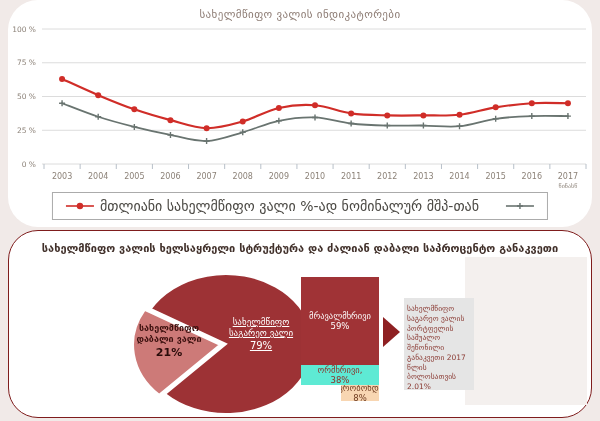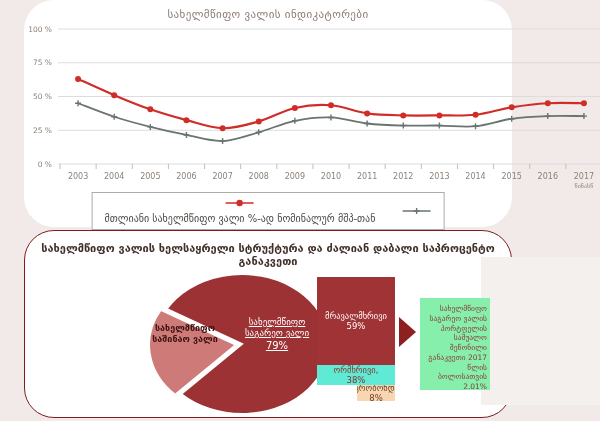--- a/index.html
+++ b/index.html
@@ -1,29 +1,29 @@
 <!DOCTYPE html>
 <html><head>
 <meta charset="utf-8">
 <style>
   * { margin:0; padding:0; box-sizing:border-box; }
   html,body { width:600px; height:421px; overflow:hidden; }
   body { background:#f1eae8; font-family:"DejaVu Sans", sans-serif; position:relative; }
 
-  .panel { position:absolute; left:24px; width:488px; background:#fff;border-radius:30px; }
+  .panel { position:absolute; left:8px; width:584px; background:#fff;border-radius:30px; }
   .top-panel { top:0; height:227px; }
   .bottom-panel { top:230px; height:188px; border:1px solid #7f1d1d; }
 
   .chart-title { margin-top:8px; text-align:center; font-size:11px; color:#8e7d75; letter-spacing:.4px; }
   #line-chart { display:block; margin-top:4px; }
 
   .legend { position:absolute; top:192px; left:50%; transform:translateX(-50%);
             display:flex; gap:26px; align-items:center; border:1px solid #ababab;
             background:#fff; padding:5px 12px; white-space:nowrap; }
-  .legend-item { display:flex; align-items:center; gap:5px; font-size:10px; color:#4c4a45;flex-direction:column; }
+  .legend-item { display:flex; align-items:center; gap:5px; font-size:14px; color:#4c4a45; }
   .legend-marker { display:inline-block; line-height:0; }
 
   .bottom-title { padding-top:11px; text-align:center; font-size:11px; font-weight:bold; color:#41302a; }
 
   .graphic { position:absolute; left:0; top:0; width:100%; height:100%; }
   .texture-block { position:absolute; left:456px; top:26px; width:122px; height:148px; background:#f4f0ee; }
   #pie-chart { position:absolute; left:122px; top:40px; }
 
   .slice-label { position:absolute; text-align:center; line-height:1.25; }
   .slice-label .pct { display:block; font-weight:bold; }
@@ -35,22 +35,22 @@
   #bar-stack { position:absolute; left:292px; top:46px; width:78px; height:124px; display:flex; flex-direction:column; }
   .bar-seg { display:flex; flex-direction:column; justify-content:center; align-items:center;
              font-size:8.5px; line-height:1.2; text-align:center; overflow:hidden; }
   .bar-seg .pct { font-size:8.5px; }
 
   .flow-arrow { position:absolute; left:374px; top:86px; width:0; height:0;
                 border-top:15px solid transparent; border-bottom:15px solid transparent;
                 border-left:17px solid #8e2022; }
 
   .note-box { position:absolute; left:395px; top:67px; width:70px; height:92px;
-              background:#86efac; color:#8a3a33; font-size:7.5px; line-height:1.3;
-              text-align:right; padding:6px 3px; }
+              background:#e5e5e5; color:#8a3a33; font-size:7.5px; line-height:1.3;
+              text-align:left; padding:6px 3px; }
 </style>
 </head>
 <body>
 
 <div class="panel top-panel">
   <div class="chart-title">სახელმწიფო ვალის ინდიკატორები</div>
 
   <svg id="line-chart" width="584" height="166">
       <line x1="34" x2="578" y1="139" y2="139" stroke="#dcdcdc" stroke-width="1"></line>
       <text x="28" y="141.5" text-anchor="end" font-size="7.5" fill="#8c8278">0 %</text>
@@ -150,21 +150,22 @@
 
   <div class="graphic">
     <div class="texture-block"></div>
 
     <svg id="pie-chart" width="190" height="146">
         <path d="M 95 73 L 34.129289375337216 123.01308757429624 A 87 70 0 1 0 19.655789870753836 38.00000000000001 Z" fill="#9d3235" stroke="#fff" stroke-width="2"></path>
         <path d="M 89.05551295717135 73.81429343460583 L 13.71130282792518 38.81429343460584 A 87 70 0 0 0 28.18480233250856 123.82738100890208 Z" fill="#cd7a78" stroke="#fff" stroke-width="2"></path>
       </svg>
 
     <div class="slice-label slice-label-domestic">
-      <span>სახელმწიფო საშინაო ვალი</span>
+      <span>სახელმწიფო დაბალი ვალი</span>
+      <span class="pct">21%</span>
     </div>
     <div class="slice-label slice-label-external" style="color: rgb(255, 255, 255); text-decoration: underline;">
       <span>სახელმწიფო საგარეო ვალი</span>
       <span class="pct">79%</span>
     </div>
 
     <div id="bar-stack">
       <div class="bar-seg" style="height: 87.85px; background: rgb(160, 51, 54); color: rgb(255, 255, 255);">
         <span>მრავალმხრივი</span>
         <span class="pct">59%</span>

